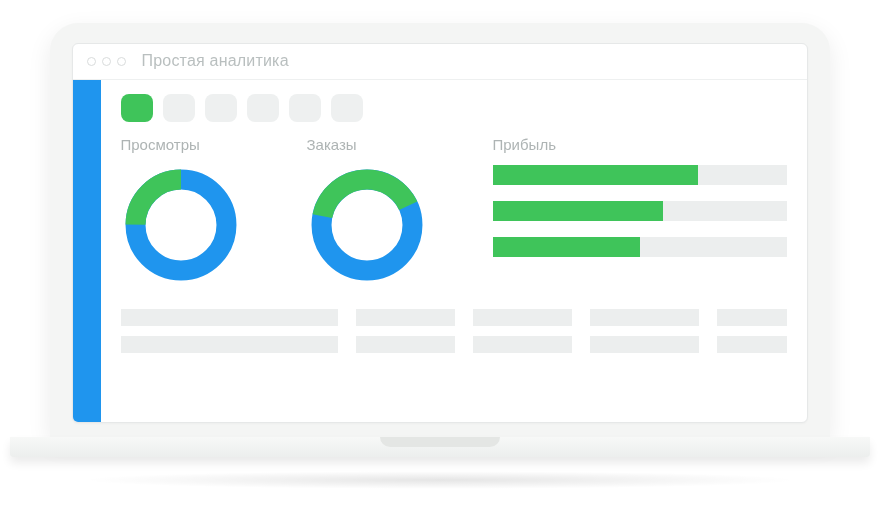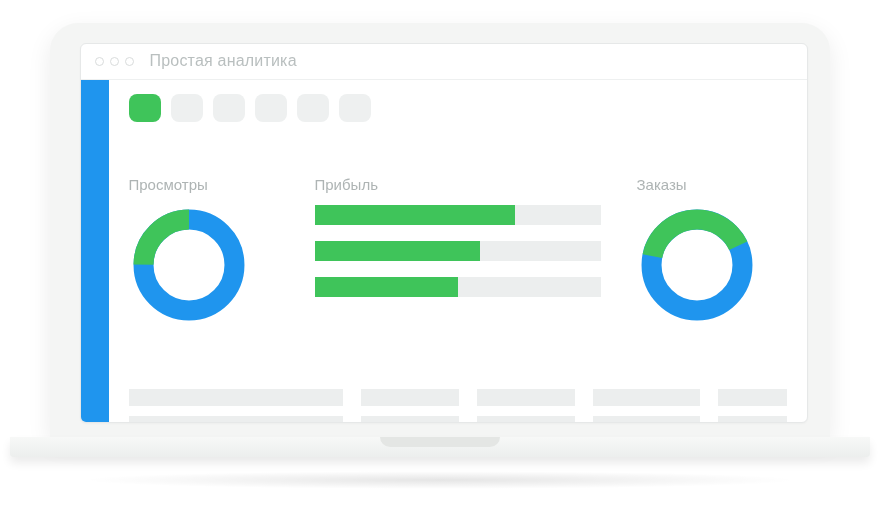--- a/index.html
+++ b/index.html
@@ -22,21 +22,20 @@
       padding: 20px 22px 14px 22px;
       box-shadow: 0 8px 24px rgba(0,0,0,0.08);
     }
     .window {
       background: #fff;
       border: 1px solid #e6e8e8;
       border-radius: 6px;
       overflow: hidden;
       height: 380px;
       box-shadow: 0 1px 2px rgba(0,0,0,0.03);
-      margin-left: 8px;
     }
     .titlebar {
       height: 36px;
       display: flex;
       align-items: center;
       padding: 0 14px;
       border-bottom: 1px solid #eef0f0;
     }
     .dots {
       display: flex;
@@ -62,21 +61,20 @@
     .sidebar {
       width: 28px;
       background: #1f95ee;
       flex-shrink: 0;
     }
     .main {
       flex: 1;
       padding: 14px 20px 10px 20px;
       display: flex;
       flex-direction: column;
-      gap: 40px;
     }
     .tabs {
       display: flex;
       gap: 10px;
       margin-bottom: 14px;
     }
     .tab {
       width: 32px;
       height: 28px;
       border-radius: 8px;
@@ -193,41 +191,41 @@
 
           <div class="cols">
             <div class="col views">
               <div class="label">Просмотры</div>
               <svg class="donut" viewBox="0 0 42 42">
                 <circle cx="21" cy="21" r="15.915" fill="none" stroke="#1f95ee" stroke-width="7"></circle>
                 <circle cx="21" cy="21" r="15.915" fill="none" stroke="#3fc45a" stroke-width="7" stroke-dasharray="25 75" stroke-dashoffset="25" transform="rotate(-90 21 21)"></circle>
               </svg>
             </div>
 
+            <div class="col orders">
+              <div class="label">Заказы</div>
+              <svg class="donut" viewBox="0 0 42 42">
+                <circle cx="21" cy="21" r="15.915" fill="none" stroke="#1f95ee" stroke-width="7"></circle>
+                <circle cx="21" cy="21" r="15.915" fill="none" stroke="#3fc45a" stroke-width="7" stroke-dasharray="40 60" stroke-dashoffset="22" transform="rotate(-90 21 21)"></circle>
+              </svg>
+            </div>
+
             <div class="col profit">
               <div class="label">Прибыль</div>
               <div class="bars">
                 <div class="bar-track">
                     <div class="bar-fill" style="width:70%"></div>
                   </div>
                 <div class="bar-track">
                     <div class="bar-fill" style="width:58%"></div>
                   </div>
                 <div class="bar-track">
                     <div class="bar-fill" style="width:50%"></div>
                   </div>
               </div>
-            </div>
-
-            <div class="col orders">
-              <div class="label">Заказы</div>
-              <svg class="donut" viewBox="0 0 42 42">
-                <circle cx="21" cy="21" r="15.915" fill="none" stroke="#1f95ee" stroke-width="7"></circle>
-                <circle cx="21" cy="21" r="15.915" fill="none" stroke="#3fc45a" stroke-width="7" stroke-dasharray="40 60" stroke-dashoffset="22" transform="rotate(-90 21 21)"></circle>
-              </svg>
             </div>
           </div>
 
           <div class="roi">
             <div class="roi-rows">
               <div class="roi-row">
                 <div class="roi-cell roi-c1"></div>
                 <div class="roi-cell roi-c2"></div>
                 <div class="roi-cell roi-c3"></div>
                 <div class="roi-cell roi-c4"></div>

